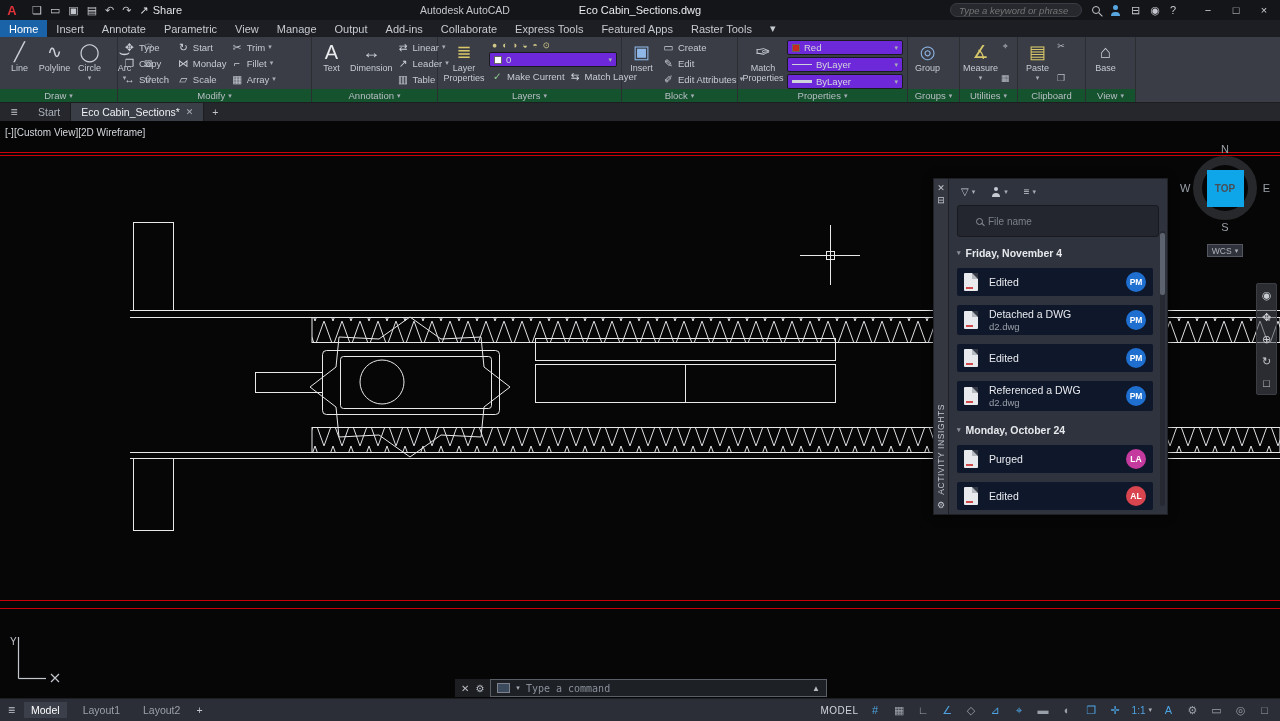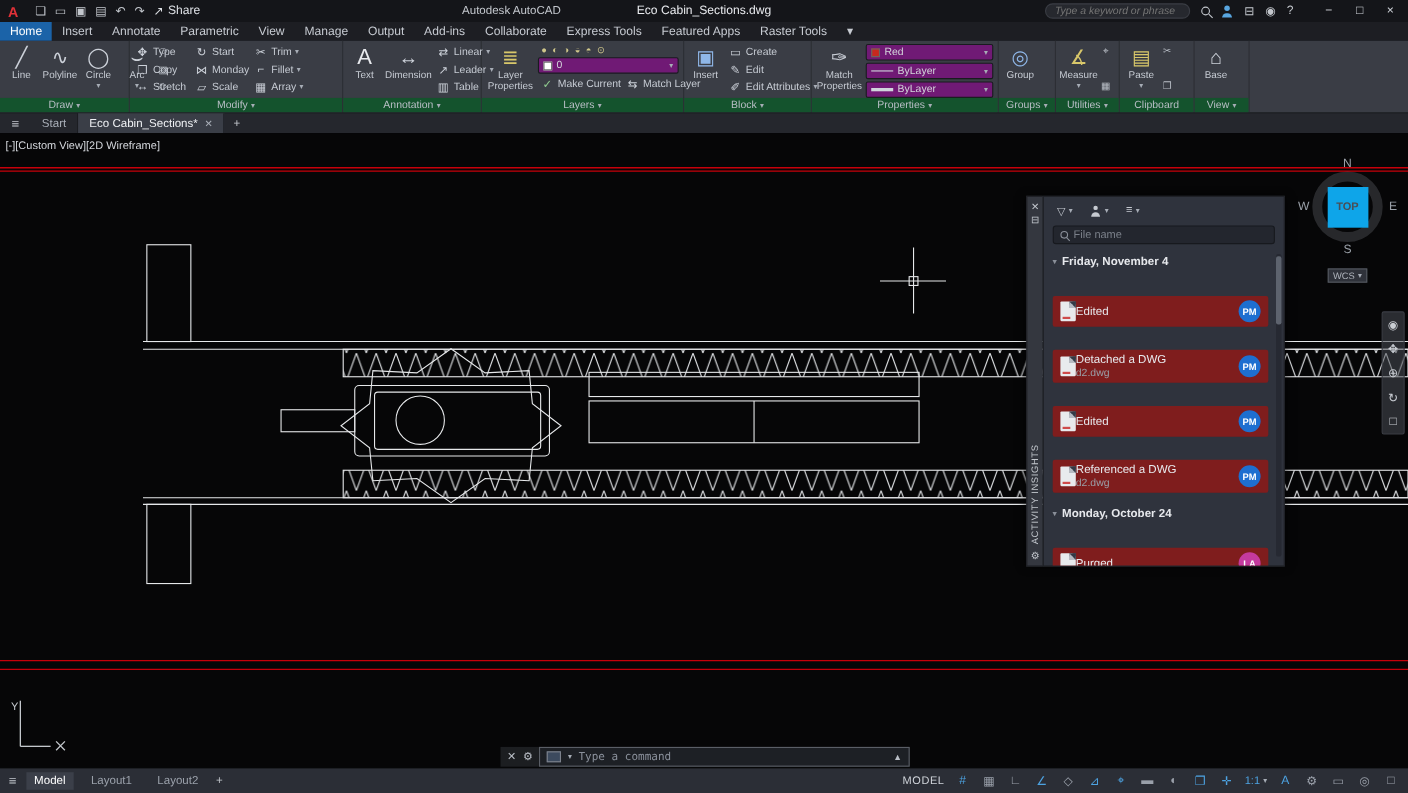--- a/index.html
+++ b/index.html
@@ -46,21 +46,21 @@
   .plabel { position:absolute; left:0; right:0; bottom:0; height:13px; display:flex; align-items:center;
             justify-content:center; gap:3px; font-size:9.5px; color:#b9bec6; background:#14532d; }
   .btool { display:flex; flex-direction:column; align-items:center; min-width:33px; padding-top:1px; }
   .bic { height:24px; display:flex; align-items:center; justify-content:center; font-size:18px; color:#ccd1d9; }
   .blb { font-size:9px; line-height:1.1; text-align:center; color:#c6cbd3; }
   .stool { display:flex; align-items:center; gap:3px; height:16px; padding:0 2px; font-size:9.5px; color:#c6cbd3; white-space:nowrap; }
   .sic { width:13px; text-align:center; font-size:10.5px; color:#ccd1d9; flex:none; }
   .mgrid { display:grid; grid-template-columns:repeat(3,1fr); grid-auto-rows:16px; width:100%; }
   .panel-col { display:flex; flex-direction:column; }
   .mini { justify-content:space-between; height:46px; padding:2px 1px; font-size:9px; color:#b9bec6; text-align:center; }
-  .ldrop, .pdrop { height:15px; background:#701a75; border:1px solid #191b1f; border-radius:2px;
+  .ldrop, .pdrop { height:15px; background:#6d28d9; border:1px solid #191b1f; border-radius:2px;
                    display:flex; align-items:center; gap:4px; padding:0 4px; font-size:9.5px; color:#d4d7dc; margin:1px 0; }
   .ldrop .sw { width:8px; height:8px; background:#fff; border:1px solid #666; flex:none; }
   .pdrop .sw { width:8px; height:8px; background:#c8281e; border:1px solid #666; flex:none; }
   .pdrop .lt { width:20px; height:1px; background:#cfd4dc; flex:none; }
   .pdrop .lw { width:20px; height:3px; background:#cfd4dc; flex:none; }
   .pdrop .car, .ldrop .car { margin-left:auto; }
   .lrow { display:flex; gap:5px; padding:1px 3px; font-size:8.5px; color:#cfc68a; }
 
   
   .filetabs { height:18px; background:#25272d; display:flex; align-items:stretch; font-size:10.5px; }
@@ -99,32 +99,32 @@
               display:flex; flex-direction:column; align-items:center; padding:3px 0; color:#c3c7cd; }
   .ai-strip .sic2 { font-size:9px; line-height:12px; }
   .ai-title { writing-mode:vertical-rl; transform:rotate(180deg); font-size:8.5px; letter-spacing:0.6px;
               color:#c3c7cd; margin-top:auto; margin-bottom:4px; }
   .ai-panel { flex:1; background:#2f333d; border:1px solid #1e2025; display:flex; flex-direction:column; position:relative; }
   .ai-toolbar { height:25px; display:flex; align-items:center; gap:16px; padding:0 12px; color:#c6cad1; }
   .ai-tbtn { display:flex; align-items:center; gap:3px; font-size:10px; }
   .person2 { width:10px; height:10px; position:relative; display:inline-block; }
   .person2::before { content:''; position:absolute; top:0; left:3px; width:4px; height:4px; border-radius:50%; background:#c6cad1; }
   .person2::after { content:''; position:absolute; bottom:0; left:1px; width:8px; height:4px; border-radius:4px 4px 0 0; background:#c6cad1; }
-  .ai-search { margin:1px 8px 6px; height:17px; background:#23262e; border:1px solid #17191e; border-radius:3px;
-               display:flex; align-items:center; gap:5px; padding:0 6px; }
+  .ai-search { margin:1px 8px 6px; height:32px; background:#23262e; border:1px solid #17191e; border-radius:3px;
+               display:flex; align-items:center; gap:5px; padding:0 18px; }
   .ai-search input { flex:1; background:transparent; border:none; outline:none; color:#aeb3bb;
                      font-size:10px; font-family:"Liberation Sans", sans-serif; }
   .ai-search input::placeholder { color:#7b808a; }
   .mag2 { width:7px; height:7px; border:1.2px solid #8a8f99; border-radius:50%; position:relative; flex:none; }
   .mag2::after { content:''; position:absolute; width:4px; height:1.2px; background:#8a8f99; transform:rotate(45deg); right:-3px; bottom:-2px; }
   .ai-list { flex:1; overflow:hidden; padding:0 14px 0 8px; }
   .ai-date { height:20px; display:flex; align-items:center; gap:5px; font-size:10.5px; font-weight:bold; color:#e6e8ec; }
   .ai-date .car { color:#8a8f99; }
-  .ai-row { min-height:28px; margin:21px 0 9px; display:flex; align-items:center; gap:0;
-            background:#7f1d1d; border-radius:2px; padding:3px 7px; }
+  .ai-row { min-height:28px; margin:5px 0 9px; display:flex; align-items:center; gap:11px;
+            background:#0f172a; border-radius:2px; padding:3px 7px; }
   .doc-ic { width:14px; height:18px; background:#e8eaed; border-radius:1px; position:relative; flex:none; }
   .doc-ic::before { content:''; position:absolute; top:0; right:0; border:3px solid;
                     border-color:#343945 #343945 #b6bac1 #b6bac1; }
   .doc-ic::after { content:''; position:absolute; bottom:2px; left:2px; width:7px; height:2px; background:#cf4a4a; }
   .ai-texts { display:flex; flex-direction:column; gap:1px; }
   .ai-action { font-size:10.5px; color:#e8eaee; }
   .ai-file { font-size:9.5px; color:#9aa0a9; }
   .avatar { margin-left:auto; width:20px; height:20px; border-radius:50%; color:#fff; font-size:8.5px;
             font-weight:bold; display:flex; align-items:center; justify-content:center; flex:none; }
   .ai-scroll { position:absolute; right:2px; top:52px; bottom:8px; width:5px; background:#262932; border-radius:2px; }

